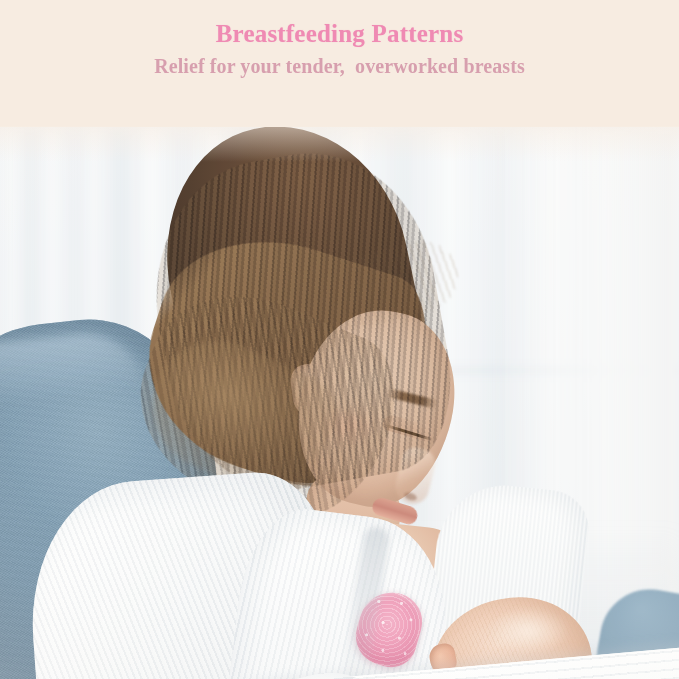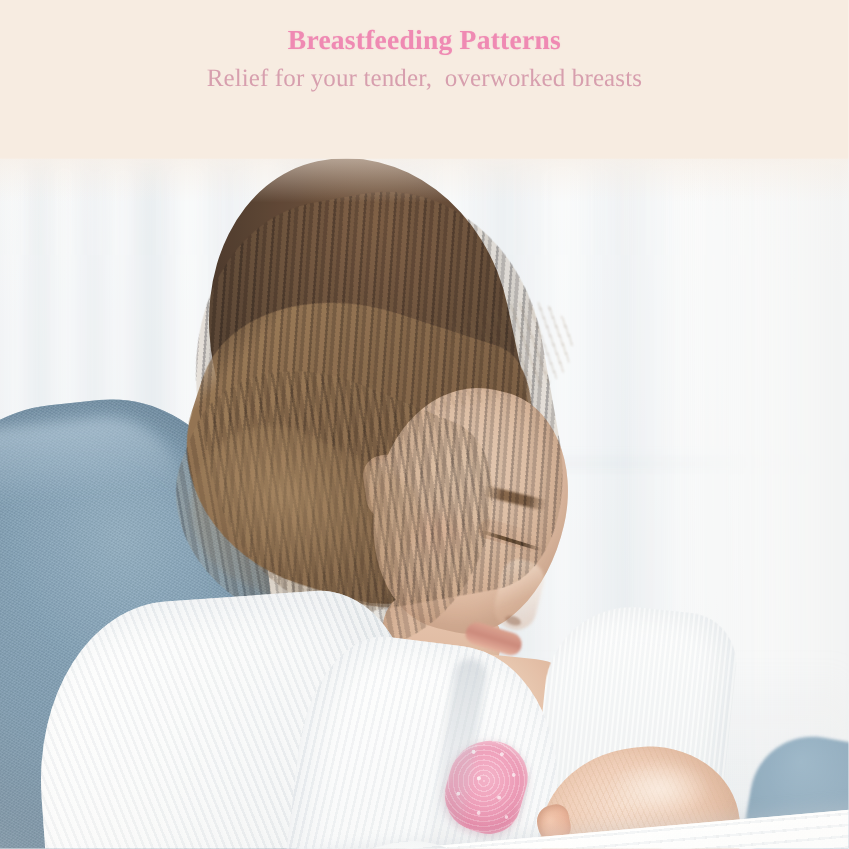--- a/index.html
+++ b/index.html
@@ -26,32 +26,32 @@
     display:flex;
     flex-direction:column;
     align-items:center;
     justify-content:flex-start;
     padding-top:20px;
     z-index:6;
   }
   .headline {
     font-family:"Liberation Serif", serif;
     font-weight:bold;
-    font-size:22px;
+    font-size:25px;
     line-height:1.12;
     color:#ef8ab3;
     text-align:center;
     letter-spacing:0.2px;
     max-width:560px;
     text-shadow:0 0 1px rgba(239,138,179,0.35);
   }
   .subheadline {
     margin-top:7px;
     font-family:"Liberation Serif", serif;
-    font-weight:400;
+    font-weight:700;
     font-size:20px;
     line-height:1.15;
     color:#d79fae;
     text-align:center;
     letter-spacing:0.1px;
     white-space:pre;
   }
 
   
   .photo-stage {

